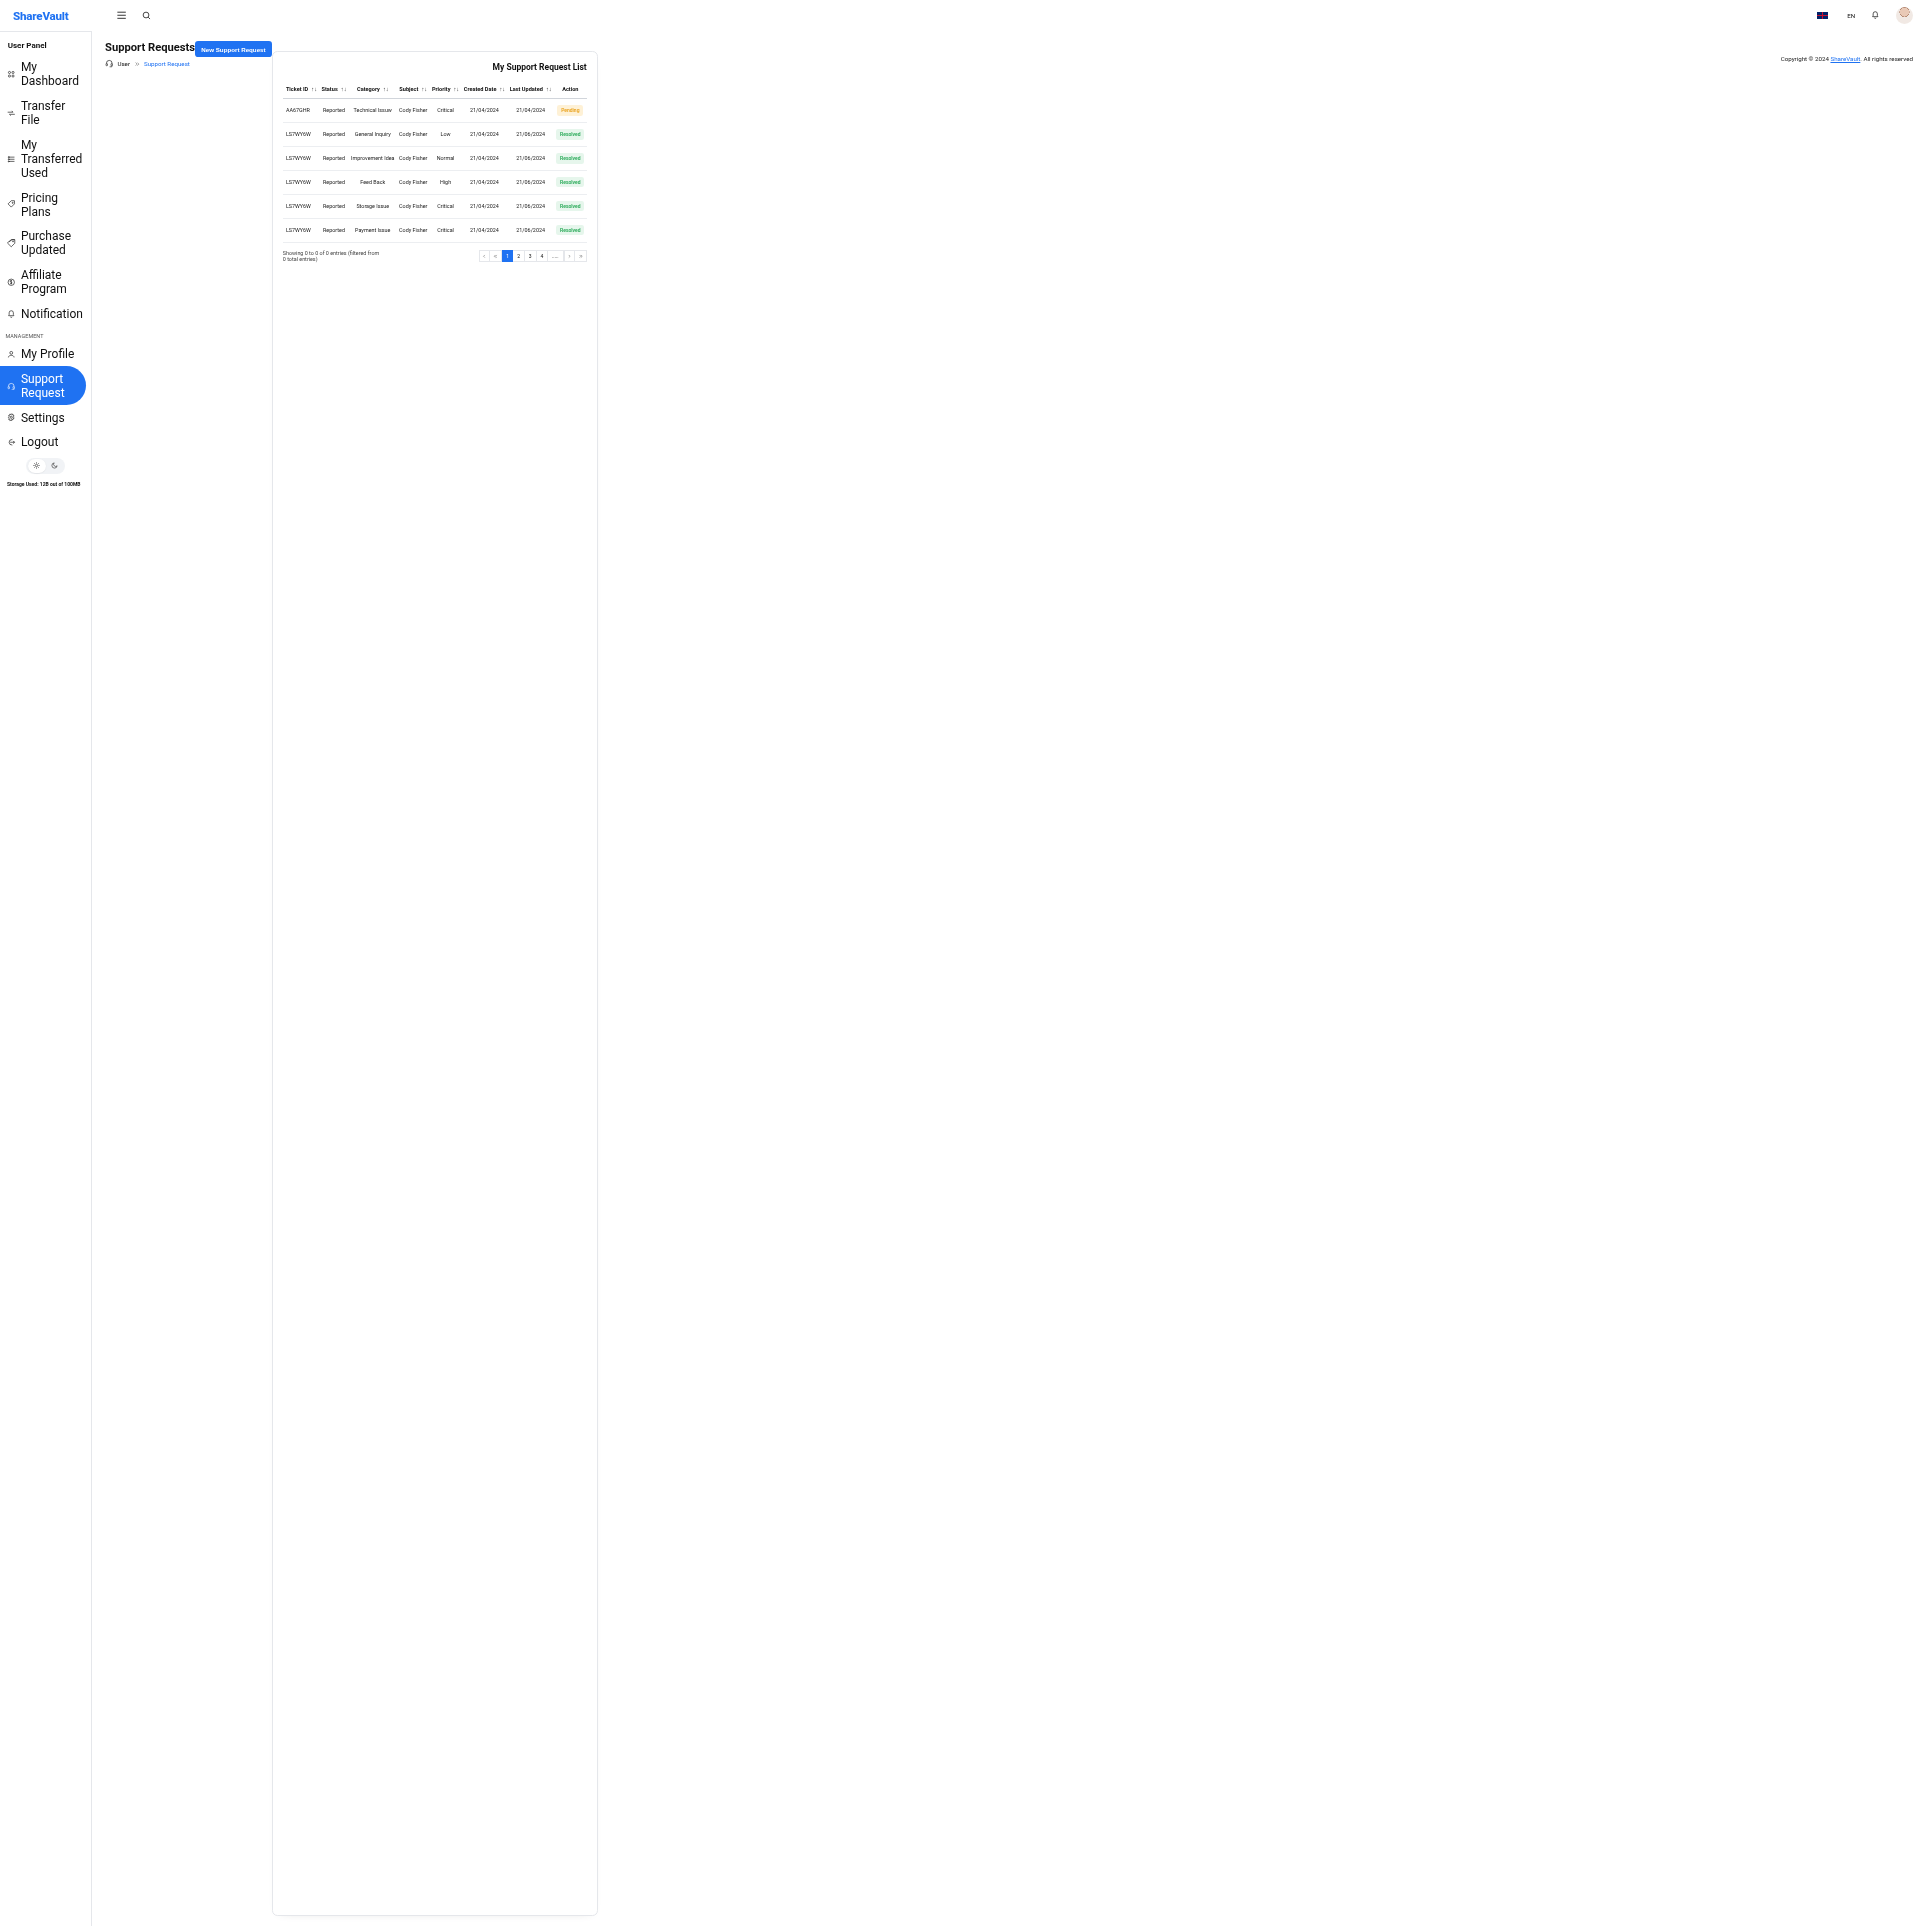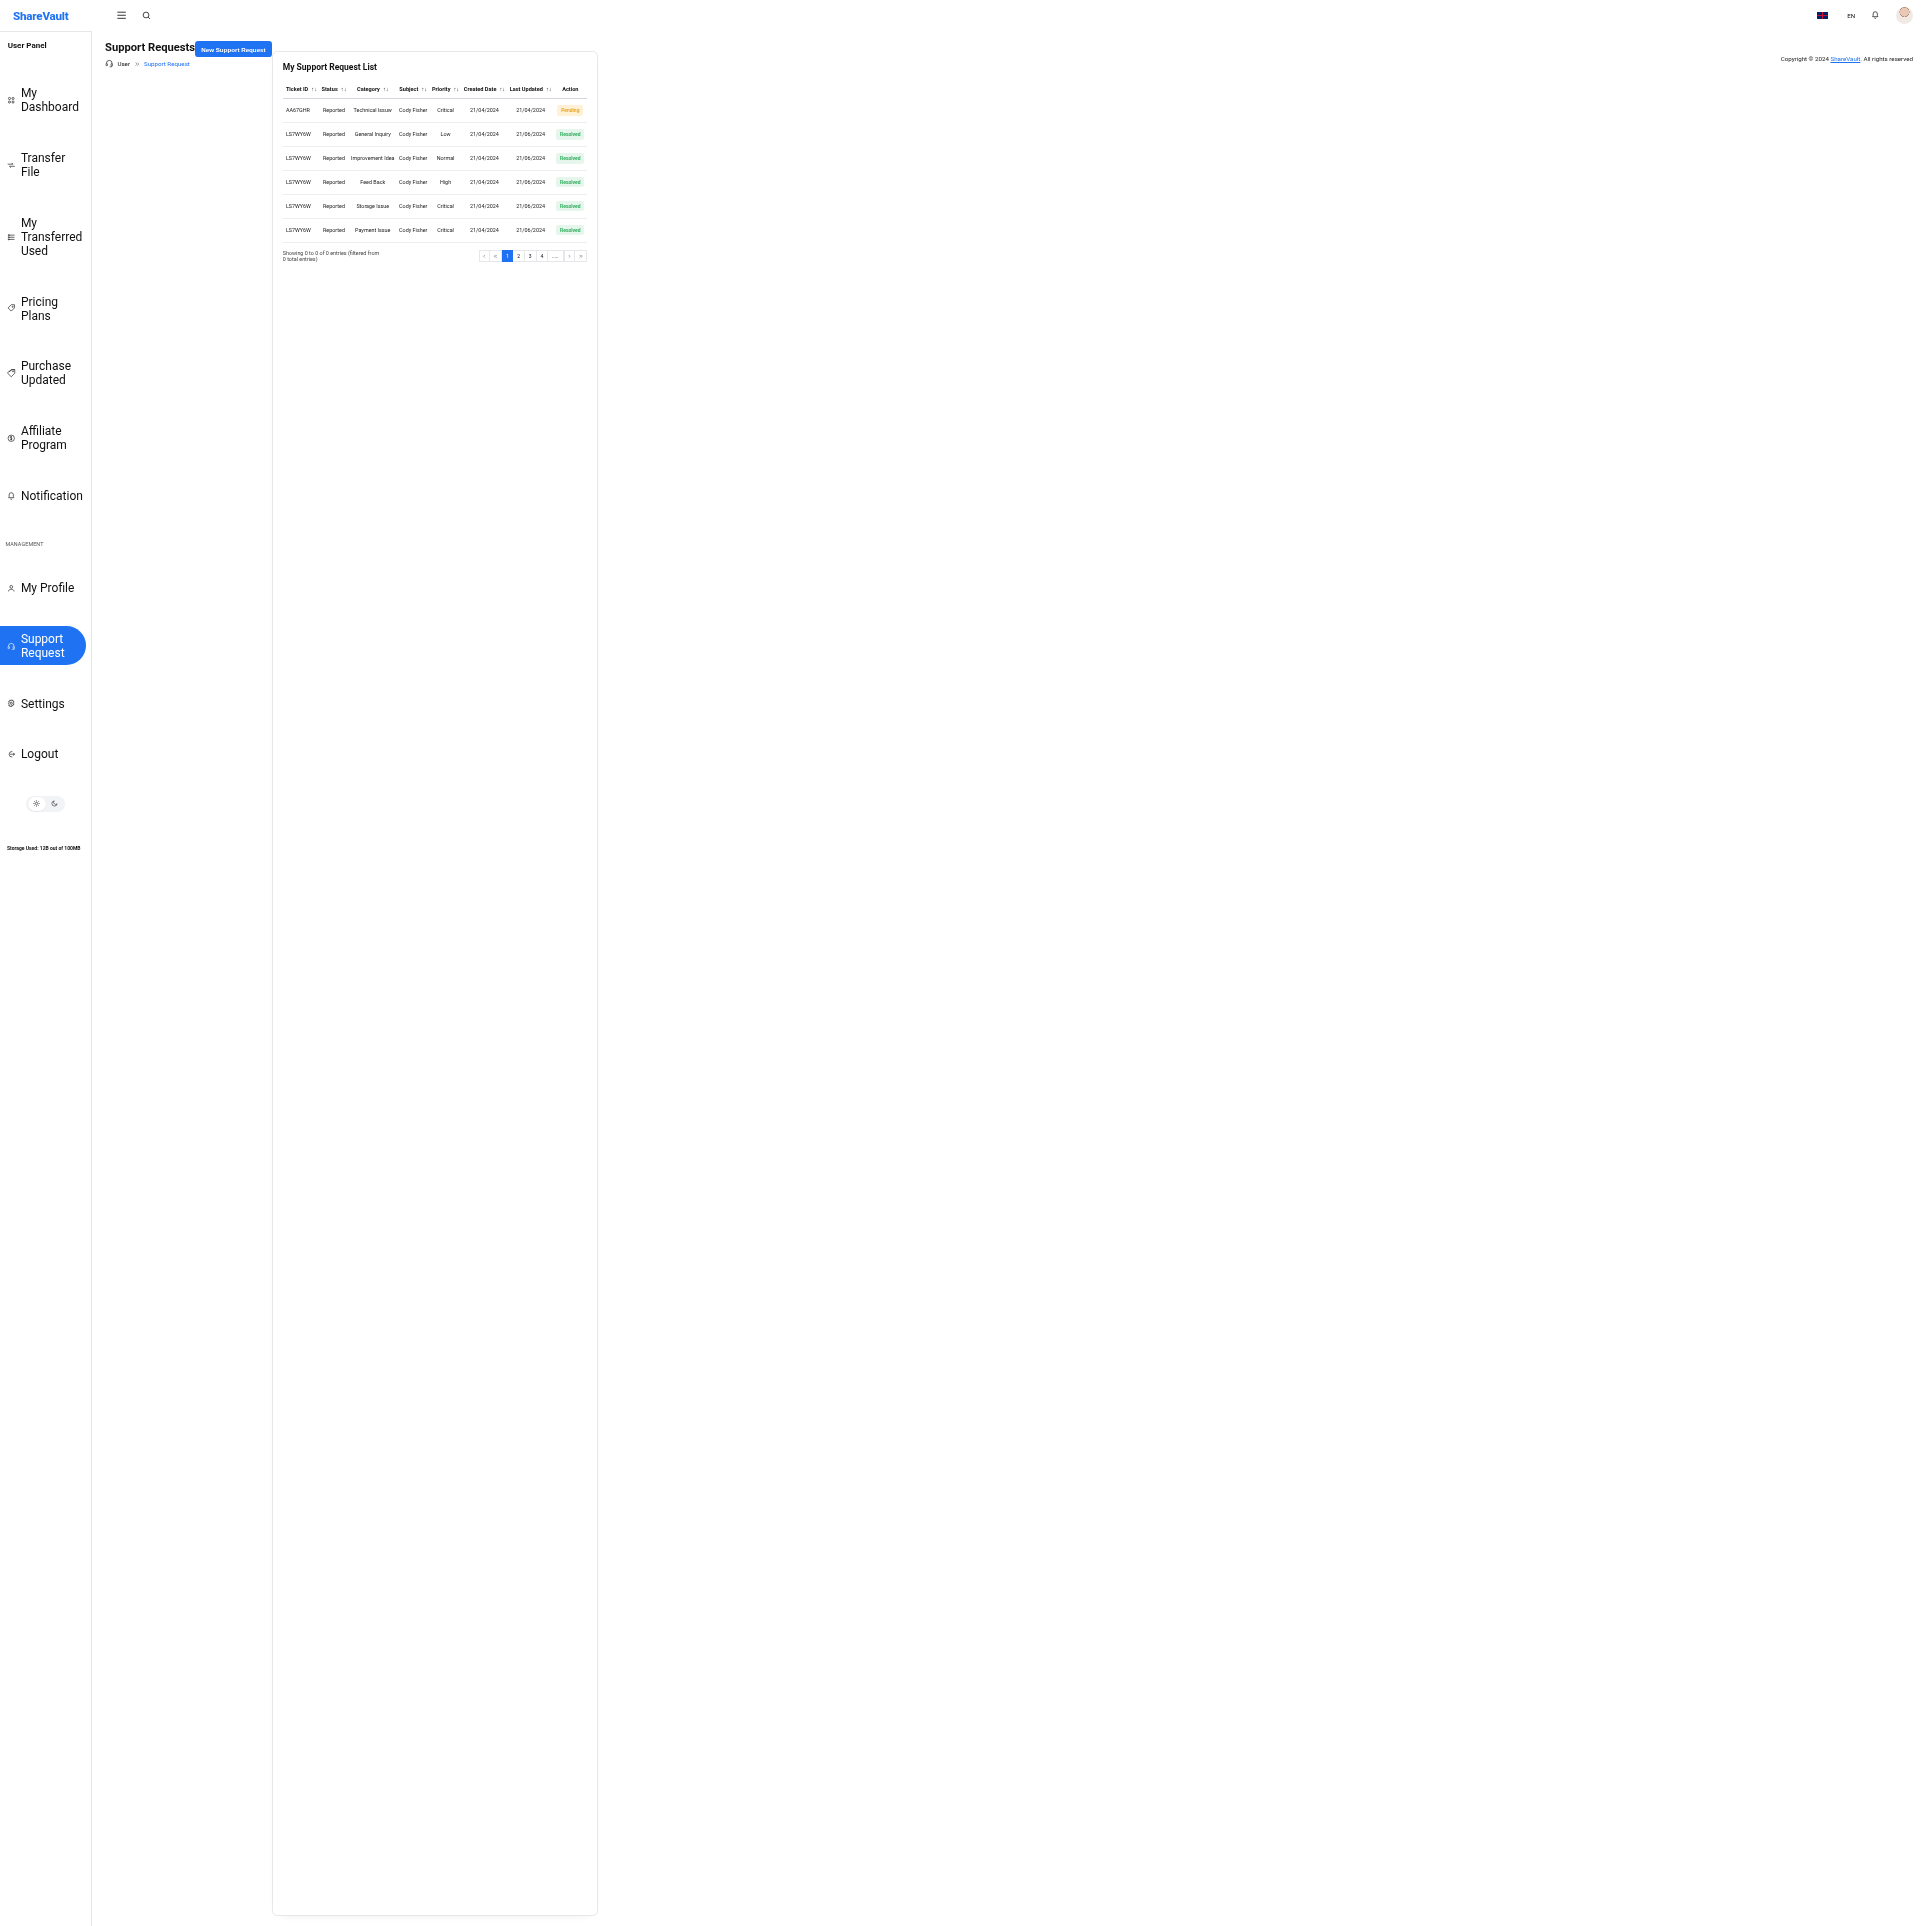--- a/index.html
+++ b/index.html
@@ -13,40 +13,40 @@
 .lang-wrap { display: flex; align-items: center; gap: 19px; cursor: pointer; }
 .flag { width: 10.8px; height: 7px; position: relative; background: #012169; overflow: hidden; display: inline-block; }
 .flag::before, .flag::after { content:""; position:absolute; inset:0; }
 .flag::before { background: linear-gradient(to bottom, transparent 40%, #fff 40%, #fff 60%, transparent 60%), linear-gradient(to right, transparent 44%, #fff 44%, #fff 56%, transparent 56%); }
 .flag::after { background: linear-gradient(to bottom, transparent 44%, #C8102E 44%, #C8102E 56%, transparent 56%), linear-gradient(to right, transparent 47%, #C8102E 47%, #C8102E 53%, transparent 53%); }
 .avatar { width: 17px; height: 17px; border-radius: 50%; background: radial-gradient(circle at 50% 30%, #e9c9b6 0 30%, #b58a74 31% 34%, #f1e9e4 35% 100%); margin-left: 7px; cursor: pointer; }
 .top-icon { cursor: pointer; display:flex; align-items:center; }
 
 .body-row { display: flex; flex: 1; }
 
-.sidebar { width: 92px; border: 0.4px solid #e5e7eb; border-left: none; border-bottom: none; display: flex; flex-direction: column; padding-bottom: 7.7px; gap: 26px; }
+.sidebar { width: 92px; border: 0.4px solid #e5e7eb; border-left: none; border-bottom: none; display: flex; flex-direction: column; padding-bottom: 7.7px; }
 .panel-title { font-size: 8px; font-weight: 700; padding: 8.5px 7.7px 5.4px 7.7px; }
 .nav-item { display: flex; align-items: center; gap: 5.4px; padding: 5.4px 7px; font-size: 12px; color: #111; cursor: pointer; }
 .nav-item .icon { width: 8.5px; display: flex; justify-content: center; }
 .nav-item.active { background: #1F72F2; color: #fff; border-top-right-radius: 385px; border-bottom-right-radius: 385px; margin-right: 5.4px; }
 .section-label { font-size: 5.4px; color: #555; padding: 7px 5.4px 2.3px 5.4px; letter-spacing: 0.1px; }
 .theme-toggle { display: flex; gap: 0; background: #F1F3F6; border-radius: 385px; width: 39px; margin: 3.1px auto 7px auto; padding: 1.5px; }
 .theme-toggle .tbtn { flex: 1; display:flex; justify-content:center; align-items:center; padding: 3.1px; border-radius: 385px; cursor: pointer; }
 .theme-toggle .tbtn.active { background: #fff; box-shadow: 0 0.4px 1.2px rgba(0,0,0,0.1); }
 .storage-text { font-size: 5px; font-weight: 700; padding: 0 7px 5.4px 7px; }
 
 .main { flex: 1; padding: 10px 13px; display: flex; flex-direction: row; }
 .main-header { display: flex; align-items: flex-start; justify-content: space-between; }
 .page-title { font-size: 11.2px; font-weight: 700; }
 .breadcrumb { display: flex; align-items: center; gap: 3.9px; margin-top: 5.4px; font-size: 6.2px; }
 .breadcrumb .link { color: #1F72F2; cursor: pointer; }
 .new-btn { background: #1F72F2; color: #fff; border: none; padding: 4.6px 6.2px; border-radius: 3.1px; font-size: 6.2px; font-weight: 600; cursor: pointer; }
 
 .card { margin-top: 10px; border: 0.4px solid #e5e7eb; border-radius: 5.4px; padding: 10px 10px 7.7px 10px; box-shadow: 0 3.1px 10.8px -8.5px rgba(0,0,0,0.25); }
-.card-title { font-size: 8.5px; font-weight: 700; margin-bottom: 9px; }
+.card-title { font-size: 8.5px; font-weight: 700; margin-bottom: 9px; text-align: right; }
 .table-controls { display: flex; align-items: center; margin-bottom: 3.9px; }
 .page-size { font-size: 6.2px; }
 .controls-spacer { flex: 1; }
 .search-wrap { position: relative; display: flex; align-items: center; border-bottom: 0.4px solid #1F72F2; padding: 1.5px 2.3px 2.3px 2.3px; width: 73px; color:#6b7280; }
 .refresh { margin-left: 15.4px; cursor: pointer; }
 
 table { width: 100%; border-collapse: collapse; }
 th { text-align: center; font-size: 5.6px; font-weight: 700; padding: 5.4px 2.3px; border-bottom: 0.4px solid #d1d5db; white-space: nowrap; }
 th:first-child { text-align: left; padding-left: 3.1px; }
 th .sort { margin-left: 3.1px; font-weight: 400; color:#333; }

